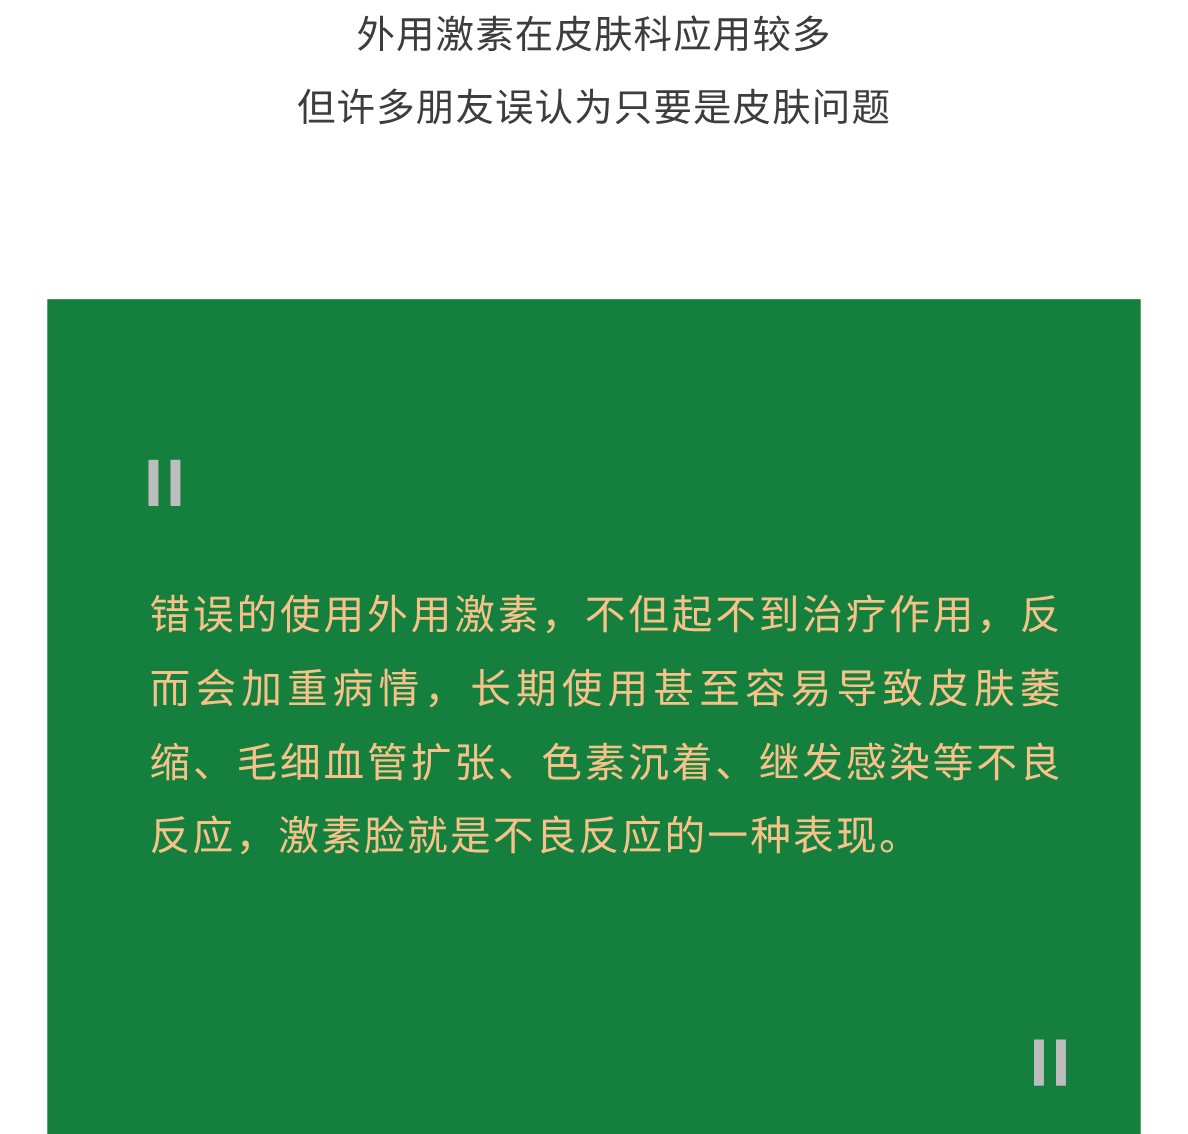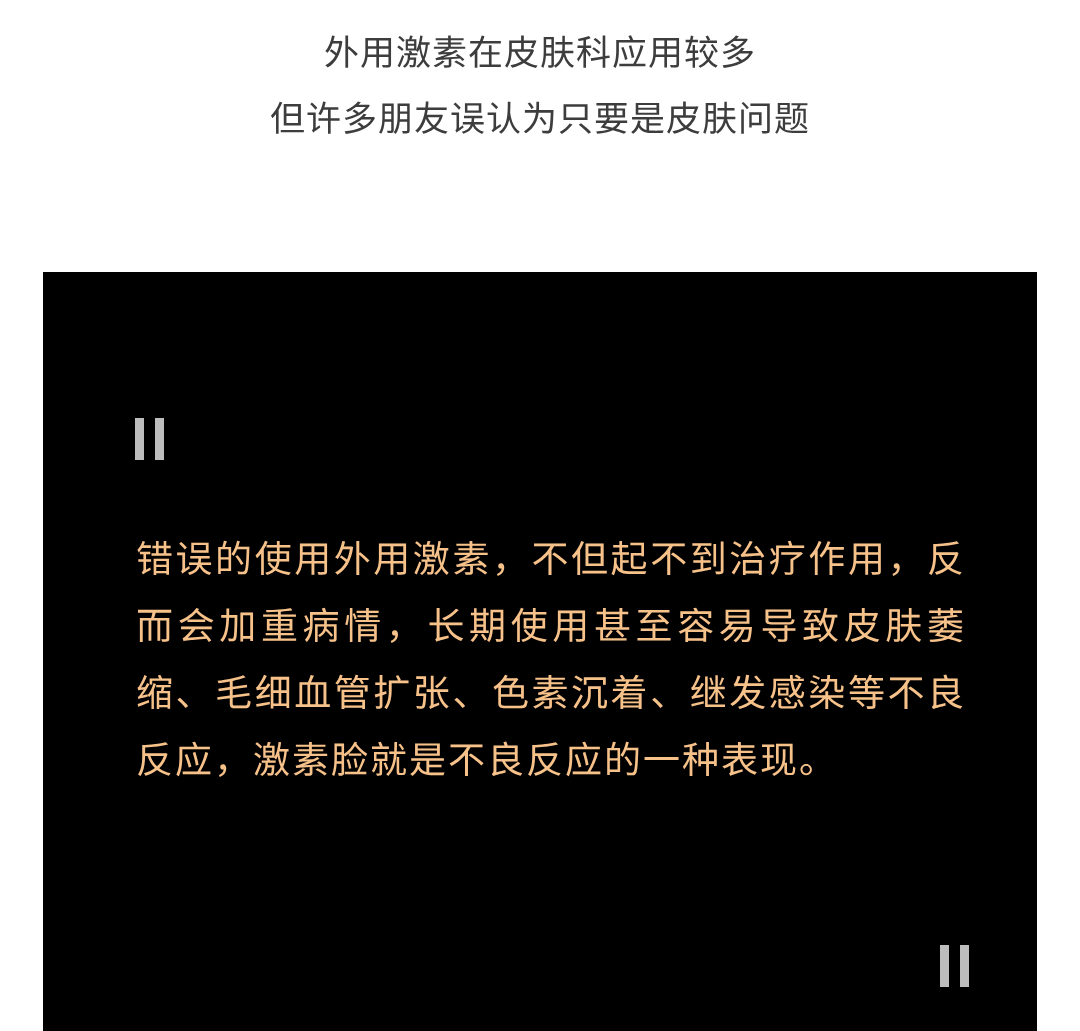--- a/index.html
+++ b/index.html
@@ -16,41 +16,41 @@
 
   .page {
     position: relative;
     width: 1080px;
     height: 1031px;
     background: #ffffff;
   }
 
   
   .intro {
-    padding-top: 20px;
+    padding-top: 0;
     text-align: center;
     color: #3d3d3d;
     font-size: 35px;
     line-height: 66px;
     letter-spacing: 1px;
     font-weight: 400;
   }
   .intro .line {
     display: block;
     white-space: nowrap;
   }
 
   
   .quote-card {
     position: absolute;
     left: 43px;
     top: 272px;
     width: 994px;
     height: 759px;
-    background: #000000;
+    background: #15803d;
     box-sizing: border-box;
   }
 
   .mark {
     position: absolute;
     color: #bfbfbf;
     font-size: 0;
     line-height: 0;
   }
   .mark span {

